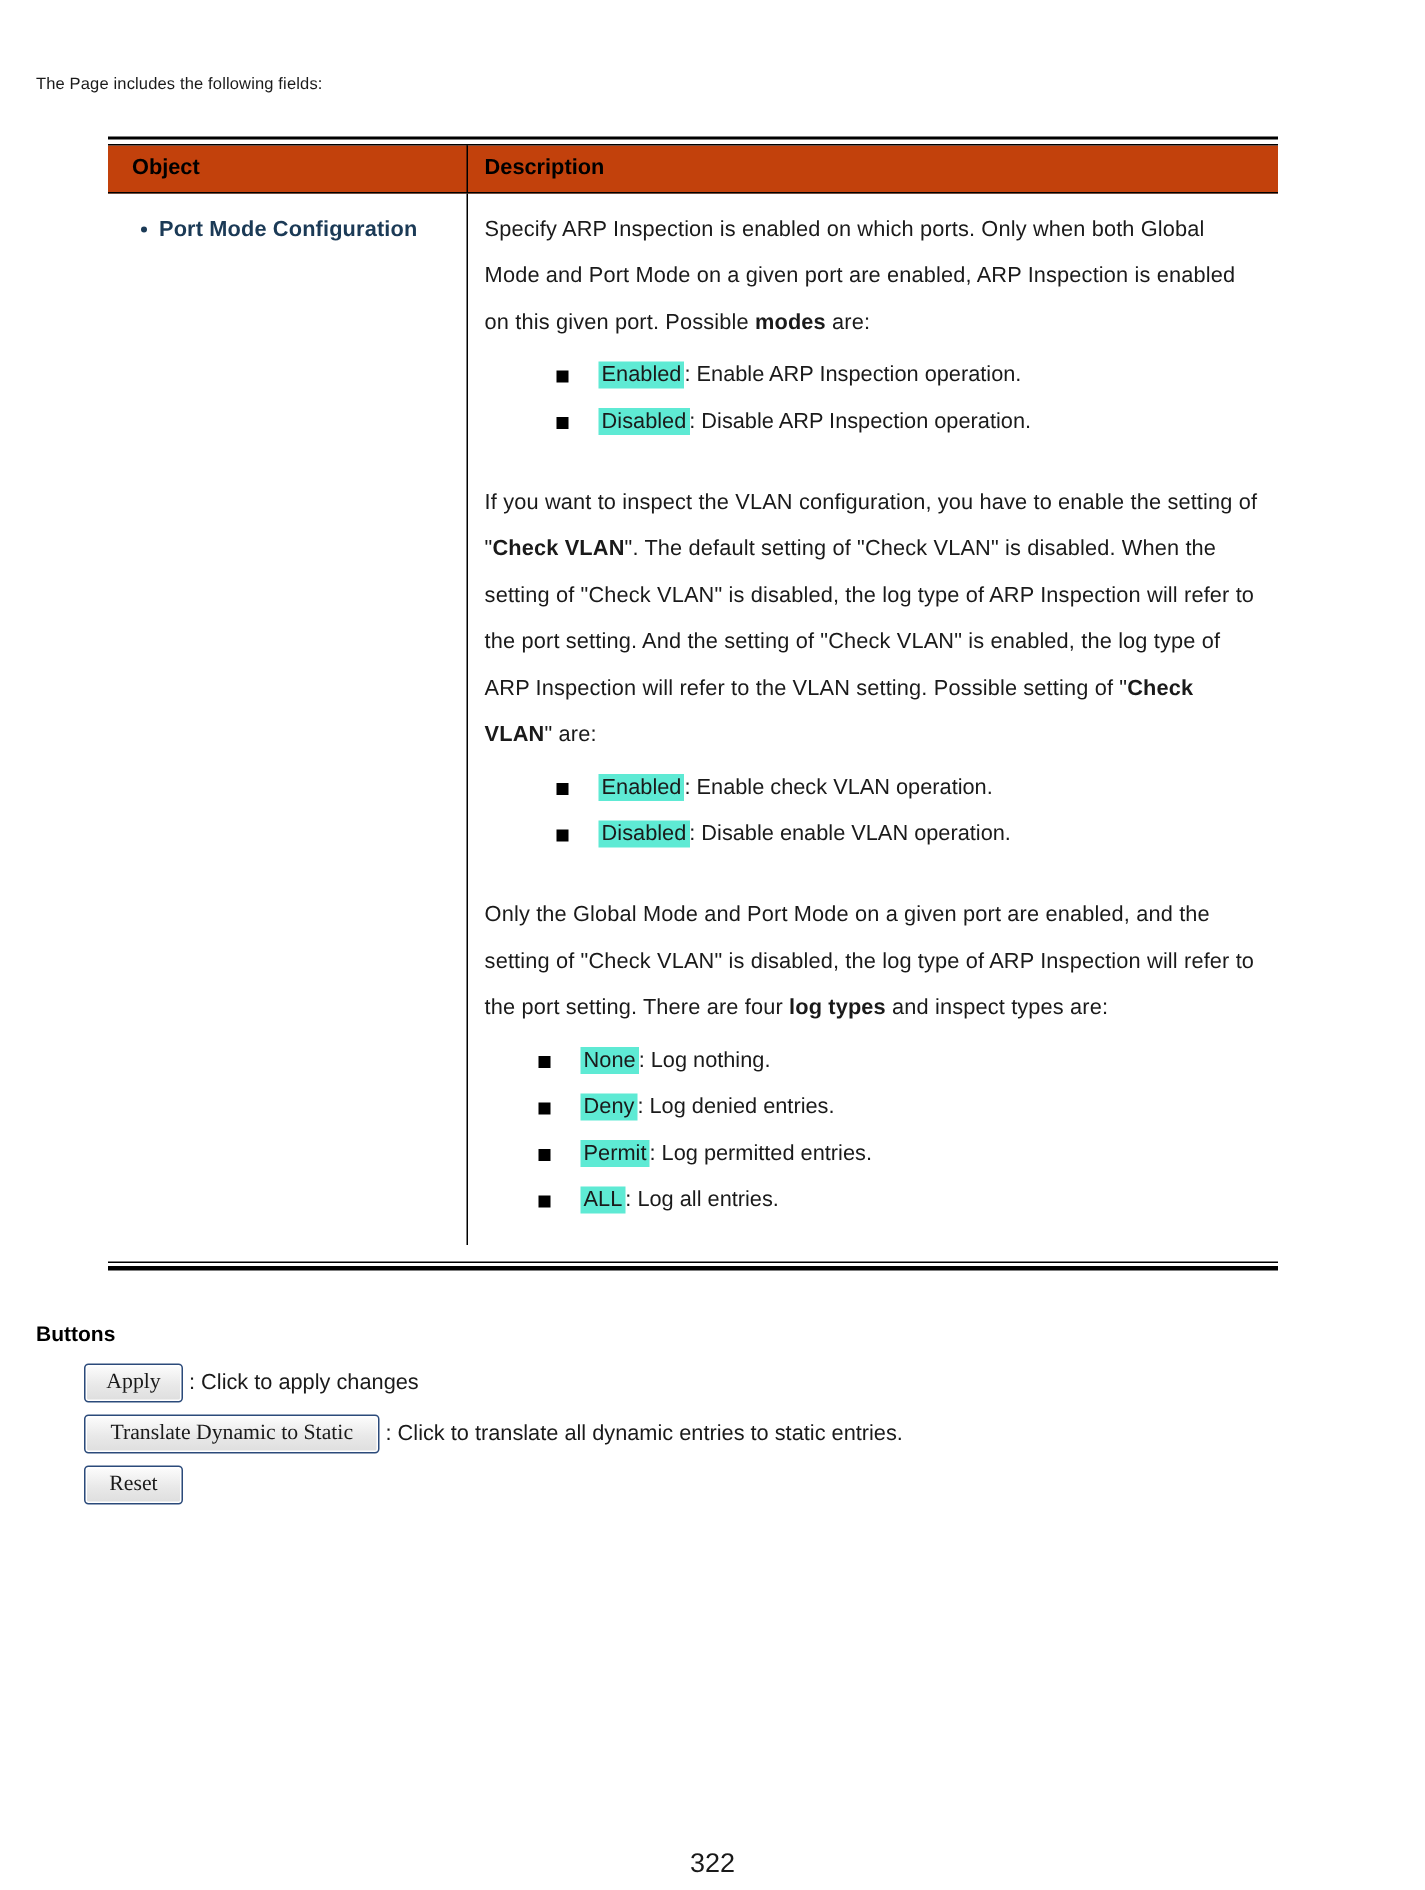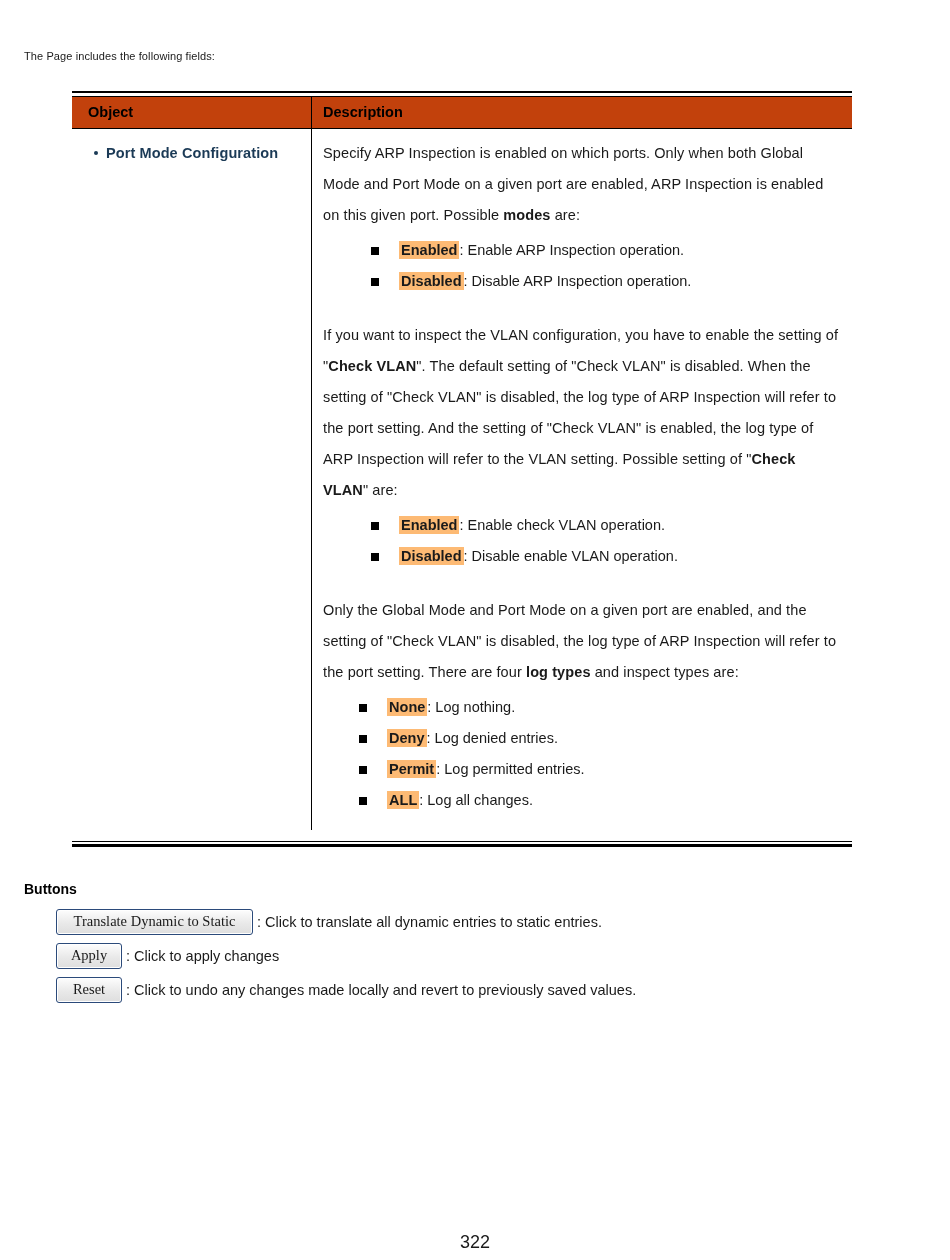--- a/index.html
+++ b/index.html
@@ -136,22 +136,22 @@
     left: 0;
     top: 12px;
     width: 8px;
     height: 8px;
     background: #000;
   }
   ul.sq-list.indent-deep  { margin-left: 48px; }
   ul.sq-list.indent-short { margin-left: 36px; }
 
   .kw {
-    font-weight: bold;
-    background: #fdba74;
+    font-weight: normal;
+    background: #5eead4;
     padding: 1px 2px;
   }
   .b { font-weight: bold; }
 
   
   .buttons-heading {
     position: absolute;
     left: 24px;
     top: 881px;
     font-size: 14px;
@@ -242,40 +242,39 @@
           <li><span class="kw">Enabled</span><span>: Enable check VLAN operation.</span></li>
           <li><span class="kw">Disabled</span><span>: Disable enable VLAN operation.</span></li>
         </ul>
 
         <p class="gap"><span>Only the Global Mode and Port Mode on a given port are enabled, and the setting of "Check VLAN" is disabled, the log type of ARP Inspection will refer to the port setting. There are four </span><span class="b">log types</span><span> and inspect types are:</span></p>
 
         <ul class="sq-list indent-short">
           <li><span class="kw">None</span><span>: Log nothing.</span></li>
           <li><span class="kw">Deny</span><span>: Log denied entries.</span></li>
           <li><span class="kw">Permit</span><span>: Log permitted entries.</span></li>
-          <li><span class="kw">ALL</span><span>: Log all changes.</span></li>
+          <li><span class="kw">ALL</span><span>: Log all entries.</span></li>
         </ul>
 
       </td>
     </tr>
   </tbody>
 </table>
 
 <div class="table-bottom-rule" style="top:841px"></div>
 
 <div class="buttons-heading">Buttons</div>
 
 <div class="btn-rows">
+  <div class="btn-row">
+    <span class="winbtn small">Apply</span>
+    <span class="btn-desc">: Click to apply changes</span>
+  </div>
   <div class="btn-row">
     <span class="winbtn wide">Translate Dynamic to Static</span>
     <span class="btn-desc">: Click to translate all dynamic entries to static entries.</span>
   </div>
   <div class="btn-row">
-    <span class="winbtn small">Apply</span>
-    <span class="btn-desc">: Click to apply changes</span>
-  </div>
-  <div class="btn-row">
     <span class="winbtn small">Reset</span>
-    <span class="btn-desc">: Click to undo any changes made locally and revert to previously saved values.</span>
   </div>
 </div>
 
 <div class="page-number">322</div>
 
 </body></html>

